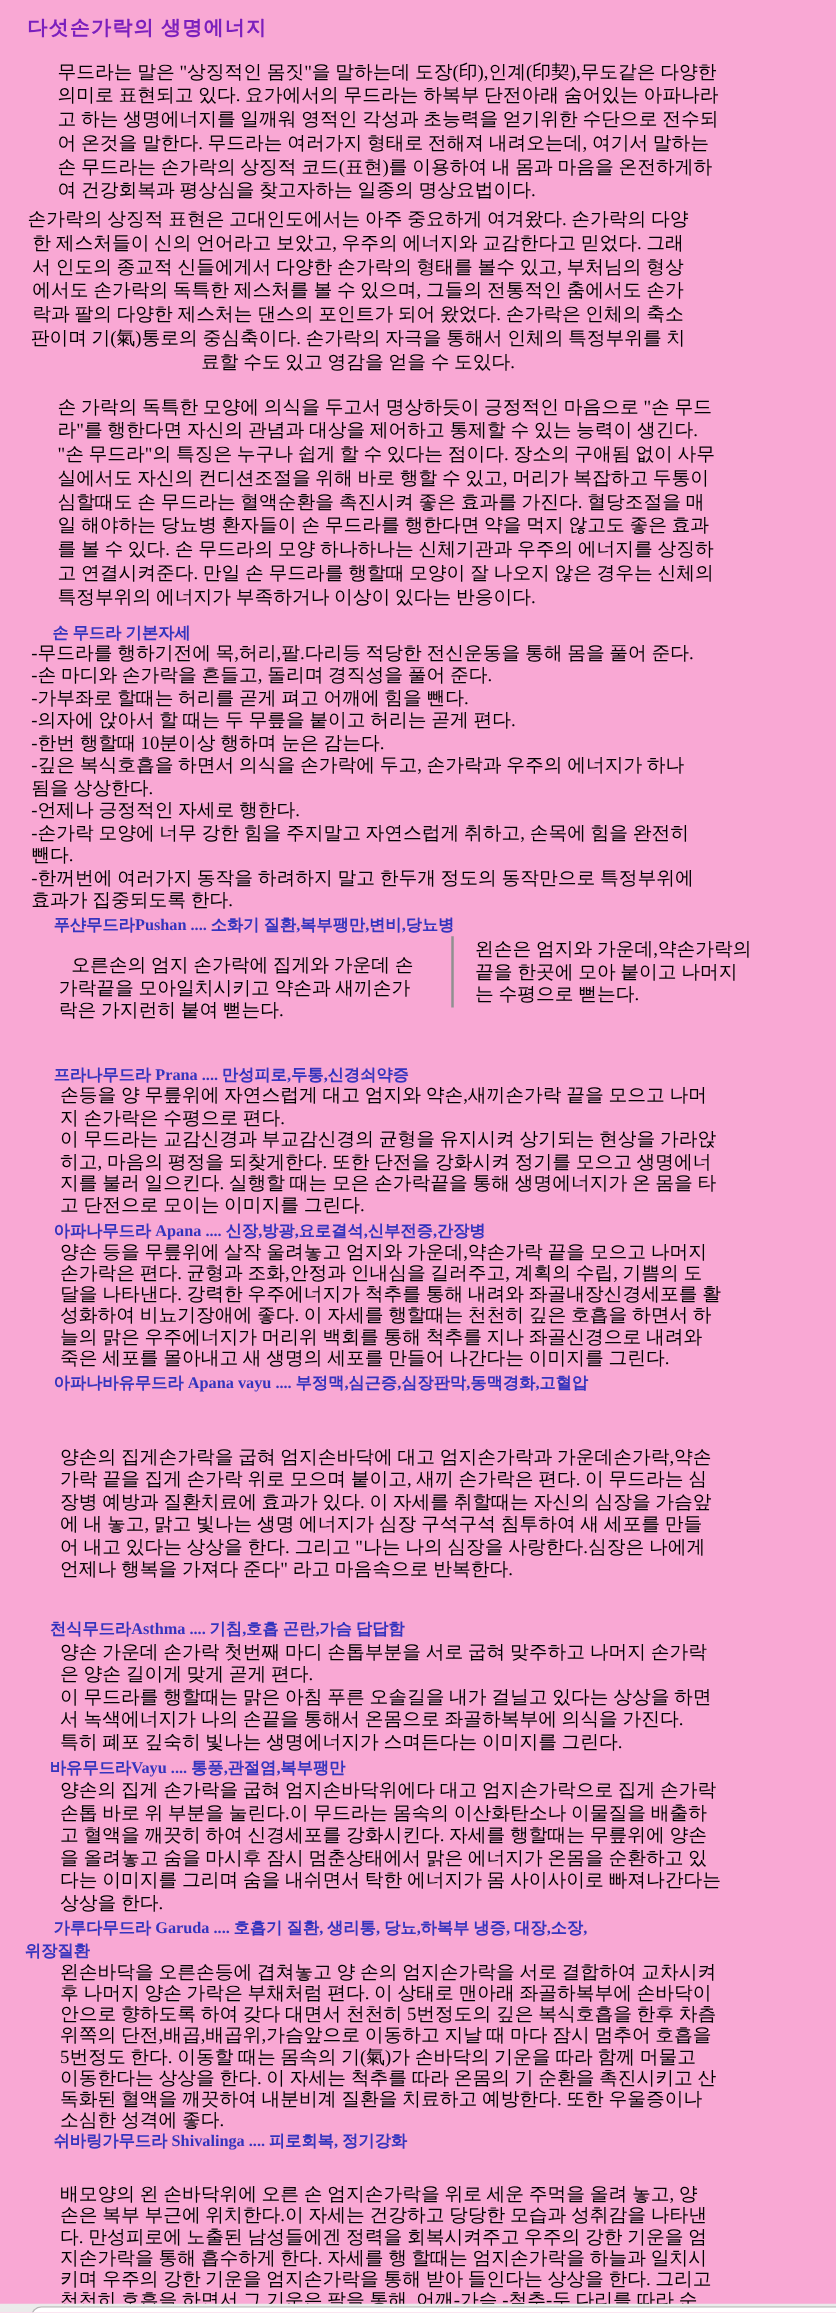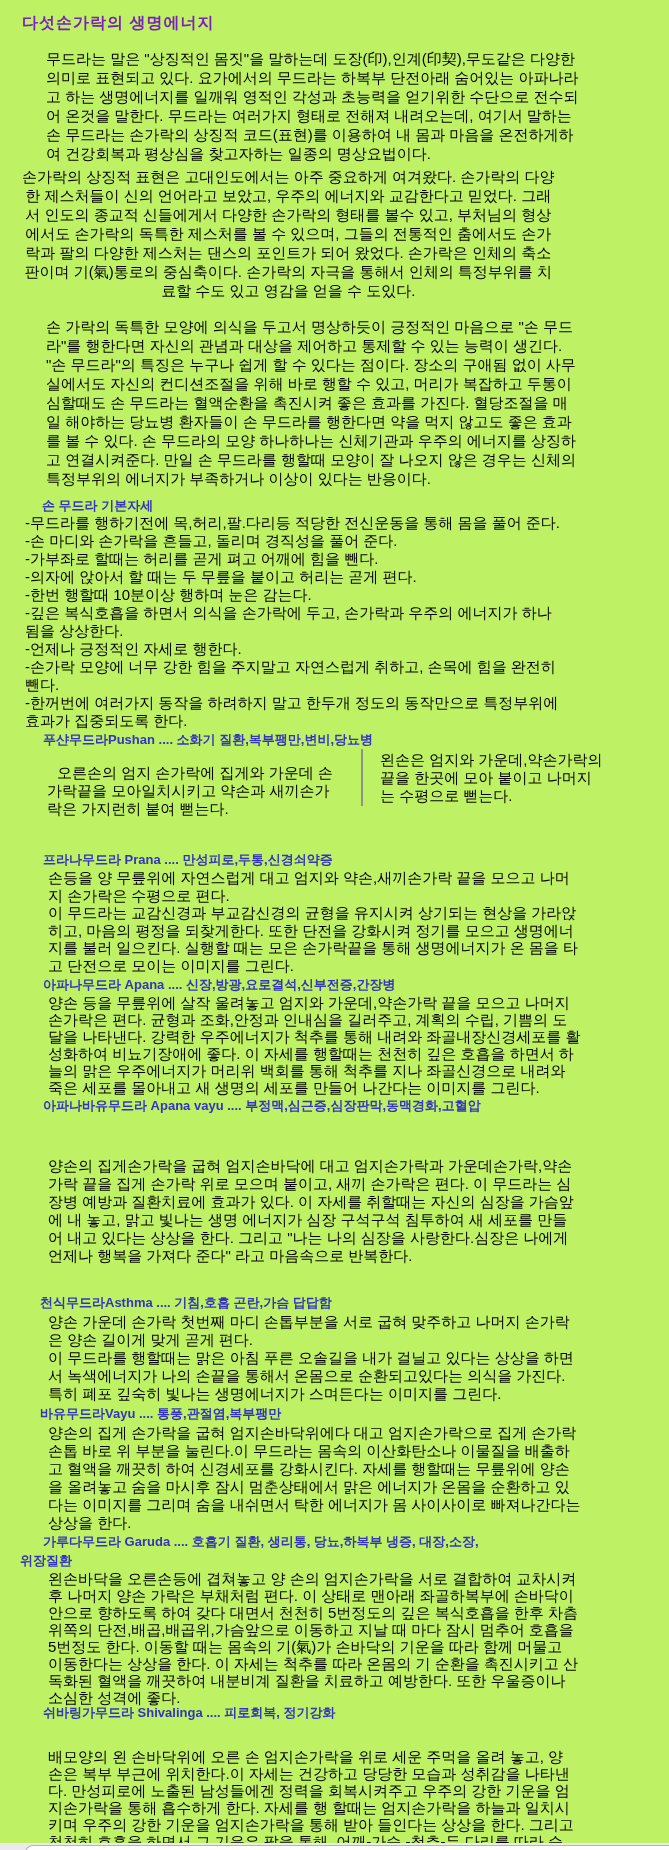--- a/index.html
+++ b/index.html
@@ -1,22 +1,22 @@
 <!DOCTYPE html>
 <html lang="ko" style="--title-color: #7b1fbd; --heading-color: #3434bd; --divider-color: #909090;"><head>
 <meta charset="utf-8">
 <style>
   html,body{margin:0;padding:0;background:#ffffff;}
   #page{
     position:relative;
     width:669px;
     height:1850px;
     overflow:hidden;
-    background:#bef264;
-    font-family:Liberation Sans, sans-serif;
+    background:#f9a8d4;
+    font-family:Liberation Serif, serif;
     font-size:15px;
     line-height:19px;
     color:#000000;
   }
   .blk{position:absolute;white-space:pre;}
   .title{
     font-weight:bold;
     font-size:16px;
     color:var(--title-color,#7b1fbd);
     letter-spacing:1px;
@@ -139,21 +139,21 @@
 장병 예방과 질환치료에 효과가 있다. 이 자세를 취할때는 자신의 심장을 가슴앞
 에 내 놓고, 맑고 빛나는 생명 에너지가 심장 구석구석 침투하여 새 세포를 만들
 어 내고 있다는 상상을 한다. 그리고 "나는 나의 심장을 사랑한다.심장은 나에게
 언제나 행복을 가져다 준다" 라고 마음속으로 반복한다.</div>
 
   <div class="blk hdr" style="left:40px;top:1294px;">천식무드라Asthma .... 기침,호흡 곤란,가슴 답답함</div>
 
   <div class="blk lh18" style="left:48px;top:1313px;">양손 가운데 손가락 첫번째 마디 손톱부분을 서로 굽혀 맞주하고 나머지 손가락
 은 양손 길이게 맞게 곧게 편다.
 이 무드라를 행할때는 맑은 아침 푸른 오솔길을 내가 걸닐고 있다는 상상을 하면
-서 녹색에너지가 나의 손끝을 통해서 온몸으로 순환되고있다는 의식을 가진다.
+서 녹색에너지가 나의 손끝을 통해서 온몸으로 좌골하복부에 의식을 가진다.
 특히 폐포 깊숙히 빛나는 생명에너지가 스며든다는 이미지를 그린다.</div>
 
   <div class="blk hdr" style="left:40px;top:1405px;">바유무드라Vayu .... 통풍,관절염,복부팽만</div>
 
   <div class="blk lh18" style="left:48px;top:1424px;">양손의 집게 손가락을 굽혀 엄지손바닥위에다 대고 엄지손가락으로 집게 손가락
 손톱 바로 위 부분을 눌린다.이 무드라는 몸속의 이산화탄소나 이물질을 배출하
 고 혈액을 깨끗히 하여 신경세포를 강화시킨다. 자세를 행할때는 무릎위에 양손
 을 올려놓고 숨을 마시후 잠시 멈춘상태에서 맑은 에너지가 온몸을 순환하고 있
 다는 이미지를 그리며 숨을 내쉬면서 탁한 에너지가 몸 사이사이로 빠져나간다는
 상상을 한다.</div>

